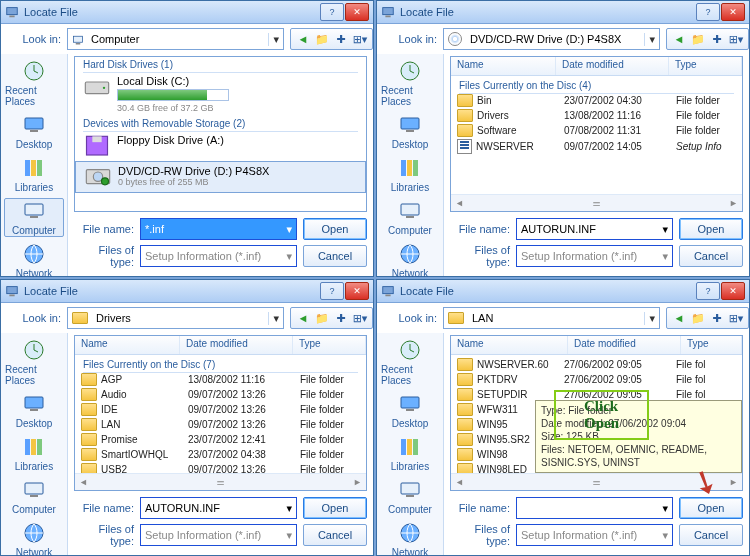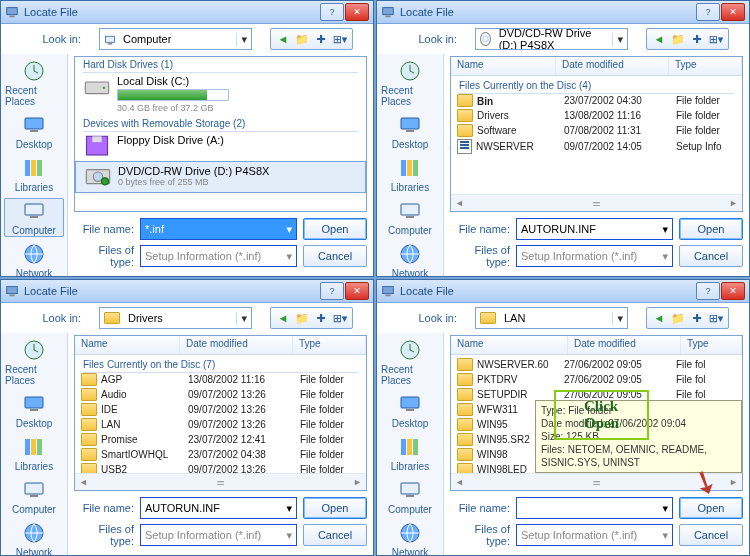--- a/index.html
+++ b/index.html
@@ -4,21 +4,21 @@
 <style>
 html,body{margin:0;padding:0;font-family:"Segoe UI",Tahoma,sans-serif;font-size:11px;background:#fff;overflow:hidden}
 .grid{display:grid;grid-template-columns:1fr 1fr;grid-template-rows:1fr 1fr;width:750px;height:556px;gap:2px;background:#78a3d8}
 .dlg{background:#fff;border:1px solid #3a6ea5;display:flex;flex-direction:column;min-width:0;min-height:0;position:relative}
 .titlebar{background:linear-gradient(to bottom,#d8e8fb,#aecdf4);height:22px;display:flex;align-items:center;padding:0 4px;border-bottom:1px solid #7ba4d9}
 .titlebar .ticon{flex:0 0 14px;height:14px;margin-right:5px}
 .titlebar .ttext{flex:1;color:#1a4b85;font-size:11px}
 .winbtns{display:flex;gap:1px}
 .winbtn{width:22px;height:16px;border:1px solid #5a82bd;background:linear-gradient(#eaf2fd,#cfe2f9);border-radius:2px;display:flex;align-items:center;justify-content:center;color:#2a5d9e;font-size:9px}
 .winbtn.close{background:linear-gradient(#f28b82,#d93025);color:#fff;border-color:#a52714}
-.lookrow{display:flex;align-items:center;padding:4px 20px;gap:18px}
+.lookrow{display:flex;align-items:center;padding:4px 0;gap:6px}
 .lbl{width:60px;text-align:right;color:#2a5d9e}
 .combo{flex:1;height:20px;border:1px solid #7ba4d9;background:#fff;display:flex;align-items:center;padding:0 4px;gap:4px;min-width:0;overflow:hidden}
 .combo .darr{margin-left:auto;border-left:1px solid #c8dbf3;padding-left:4px;color:#333}
 .pill{height:20px;border:1px solid #7ba4d9;background:linear-gradient(#fefeff,#e3edfa);border-radius:2px;display:flex;align-items:center;padding:0 4px;gap:3px}
 .navbtn{width:16px;height:16px;display:flex;align-items:center;justify-content:center}
 .green{color:#2e9e2e}.yel{color:#d6a714}.blue{color:#2a5d9e}
 .area{flex:1;display:flex;min-height:0}
 .places{width:66px;background:#f3f7fd;border-right:1px solid #c8dbf3;display:flex;flex-direction:column;align-items:center;padding-top:4px;gap:4px}
 .place{width:58px;height:50px;display:flex;flex-direction:column;align-items:center;justify-content:center;gap:2px;color:#2a5d9e;font-size:10px;border:1px solid transparent;border-radius:2px}
 .place.sel{border:1px solid #7ba4d9;background:#e3edfa}
@@ -264,21 +264,21 @@
     <div class="content">
       <div class="listwrap">
         <div class="cols">
           <div class="col" style="flex:1 1 40%">Name</div>
           <div class="col" style="flex:0 0 100px">Date modified</div>
           <div class="col" style="flex:0 0 60px">Type</div>
         </div>
         <div class="rows" id="q2-rows">
               <div class="grouphdr">Files Currently on the Disc (4)</div>
               <div class="row">
-                <div class="cell" style="flex: 1 1 40%; display: flex; align-items: flex-end; font-weight: bold;">
+                <div class="cell" style="flex: 1 1 40%; display: flex; align-items: center;">
                   <span class="foldericon"></span>
                   <span>Bin</span>
                 </div>
                 <div class="cell" style="flex: 0 0 100px;">23/07/2002 04:30</div>
                 <div class="cell" style="flex: 0 0 60px;">File folder</div>
               </div>
               <div class="row">
                 <div class="cell" style="flex: 1 1 40%; display: flex; align-items: center;">
                   <span class="foldericon"></span>
                   <span>Drivers</span>
@@ -293,21 +293,21 @@
                 </div>
                 <div class="cell" style="flex: 0 0 100px;">07/08/2002 11:31</div>
                 <div class="cell" style="flex: 0 0 60px;">File folder</div>
               </div>
               <div class="row">
                 <div class="cell" style="flex: 1 1 40%; display: flex; align-items: center;">
                   <span class="cfgicon"></span>
                   <span>NWSERVER</span>
                 </div>
                 <div class="cell" style="flex: 0 0 100px;">09/07/2002 14:05</div>
-                <div class="cell" style="flex: 0 0 60px;">Setup Info</div>
+                <div class="cell" style="flex: 0 0 60px; font-style: italic;">Setup Info</div>
               </div>
             </div>
         <div class="hscroll">◄<span style="flex:1;text-align:center">⚌</span>►</div>
       </div>
       <div class="bottomrows">
         <div class="brow">
           <span class="lbl">File name:</span>
           <div class="txt">
                 <span>AUTORUN.INF</span>
                 <span class="darr" style="margin-left:auto">▾</span>

